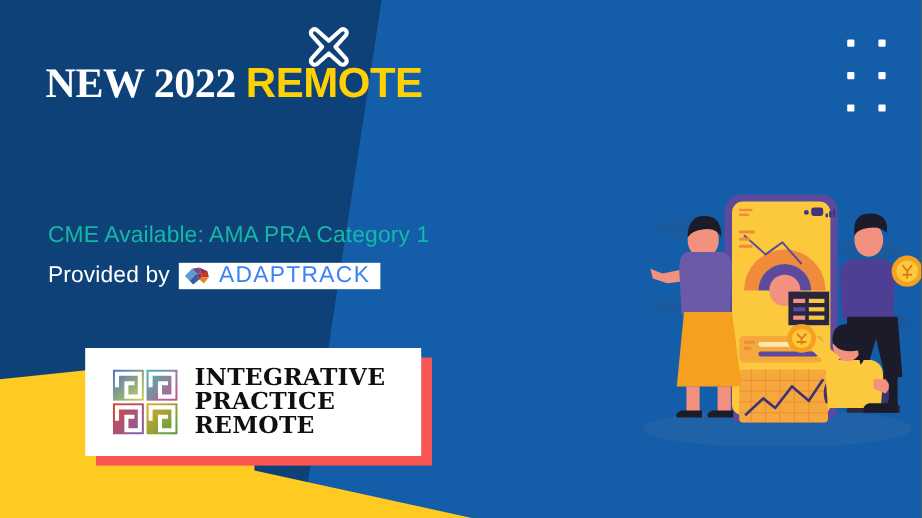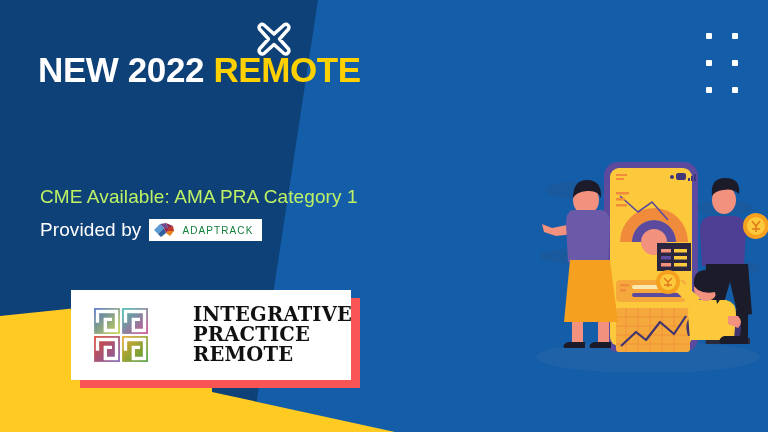--- a/index.html
+++ b/index.html
@@ -51,48 +51,48 @@
   .headline{
     position:absolute;left:38px;top:52px;width:470px;
     font-weight:bold;
     font-size:35px;
     line-height:1.02;
     letter-spacing:-0.4px;
     color:#ffffff;
     text-transform:uppercase;
     font-family:"Liberation Sans", sans-serif;
   }
-  .headline .hl-white{color:#ffffff;}
+  .headline .hl-white{color:#ffffff;font-family:Liberation Serif, serif;}
   .headline .hl-yellow{color:#ffd100;}
 
   
   .sub1{
     position:absolute;left:40px;top:186px;
-    font-size:19px;color:#bef264;
+    font-size:19px;color:#14b8a6;
     letter-spacing:.1px;
     white-space:nowrap;
   }
   .sub2row{
     position:absolute;left:40px;top:219px;
     display:flex;align-items:center;gap:8px;
     white-space:nowrap;
   }
   .sub2row .sub2{font-size:19px;color:#ffffff;letter-spacing:.1px;}
 
   
   .adaptrack{
     display:flex;align-items:center;gap:7px;
     background:#ffffff;
     padding:3px 9px 3px 4px;
     height:22px;
     box-sizing:border-box;
   }
   .adaptrack svg{display:block;width:22px;height:16px;}
   .adaptrack .at-word{
-    font-size:10px;letter-spacing:1.1px;color:#15803d;
+    font-size:19px;letter-spacing:1.1px;color:#3b82f6;
     font-family:"Liberation Sans", sans-serif;
   }
 
   
   .card-shadow{
     position:absolute;left:80px;top:298px;
     width:280px;height:90px;
     background:#f95555;
   }
   .card{
@@ -105,21 +105,20 @@
   }
   .ipb-mark{width:56px;height:56px;flex:none;}
   .ipb-mark svg{display:block;width:56px;height:56px;}
   .ipb-words{
     font-family:"DejaVu Serif", serif;
     font-weight:bold;
     color:#101010;
     font-size:19.5px;
     line-height:1.02;
     letter-spacing:.2px;
-    margin-left:31px;
   }
 
   
   .illo{position:absolute;left:528px;top:150px;width:240px;height:222px;}
   .illo svg{display:block;width:240px;height:222px;}
 </style>
 </head>
 <body>
 
 <div class="stage">

